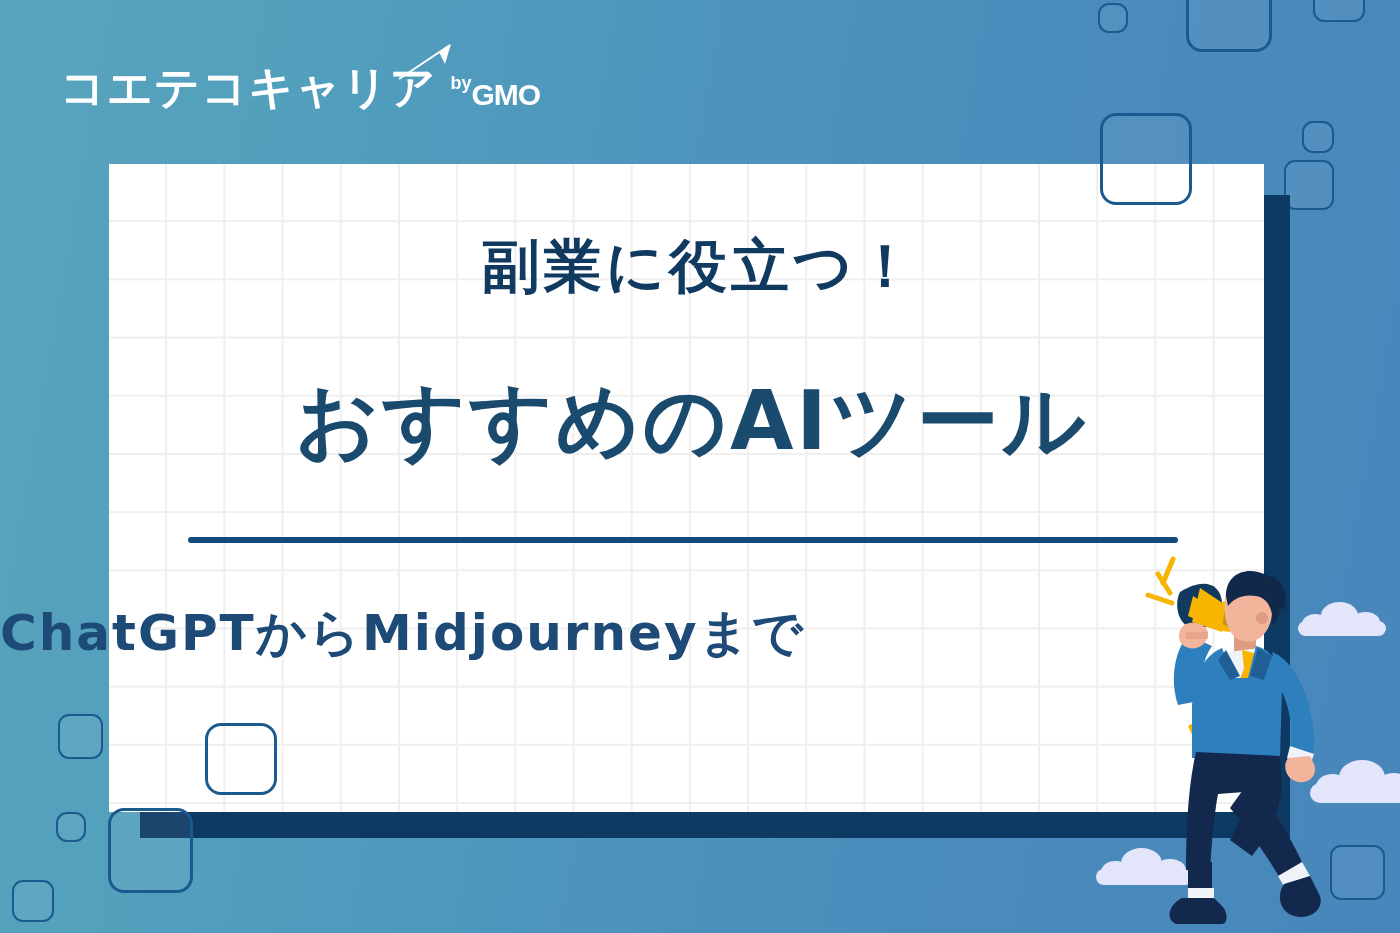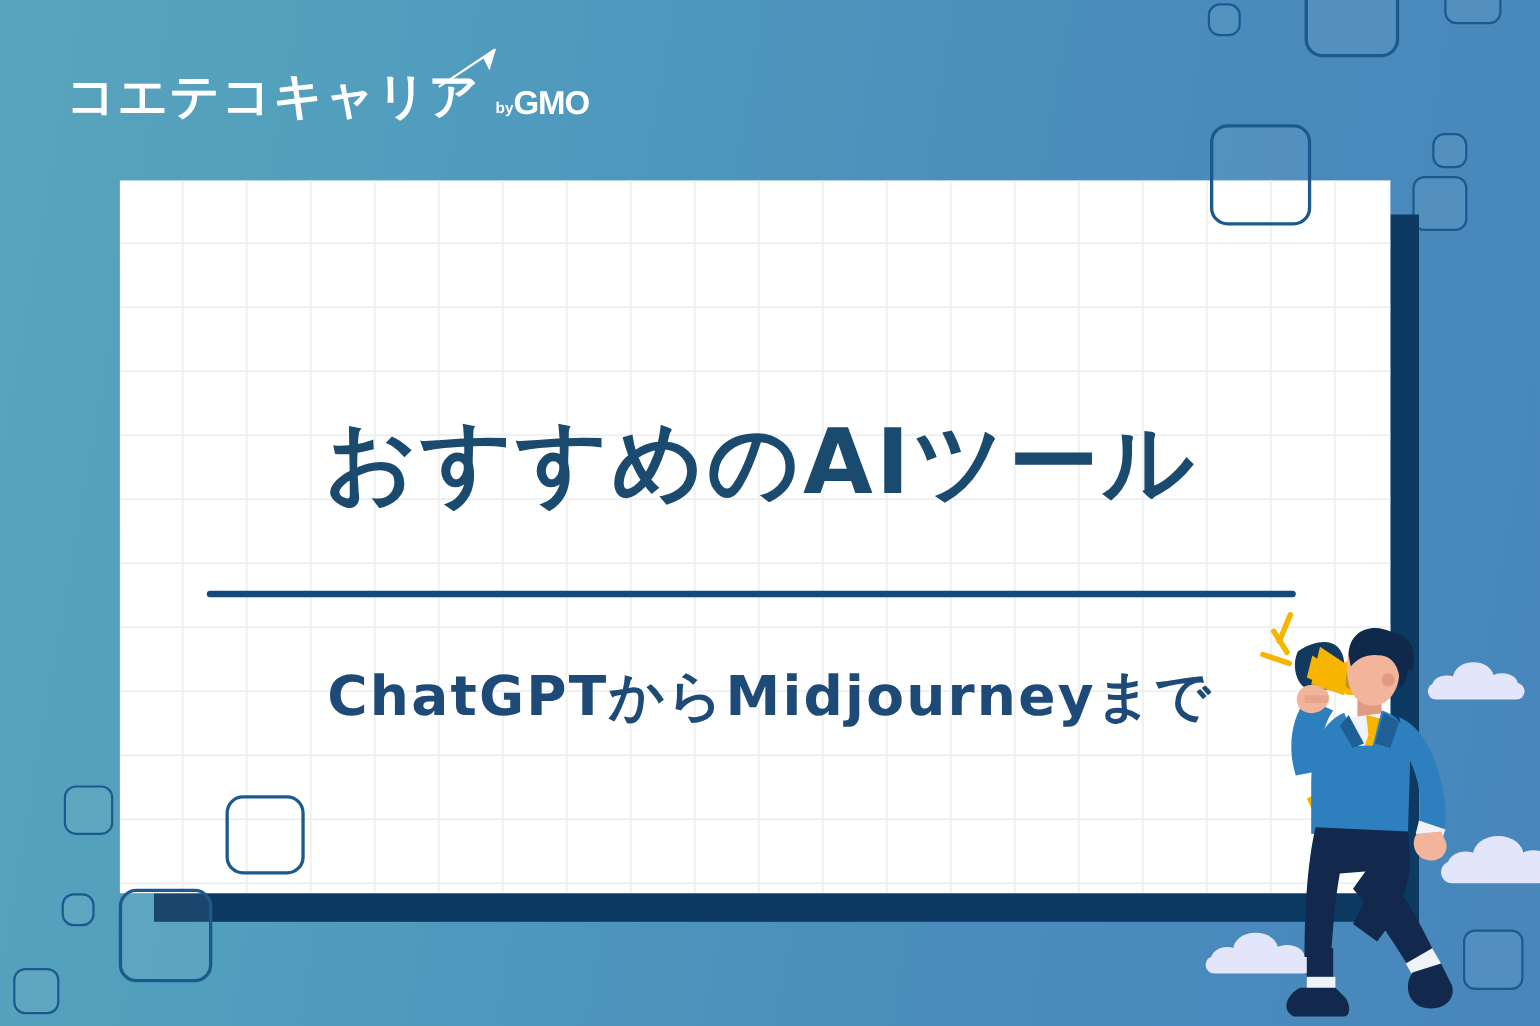--- a/index.html
+++ b/index.html
@@ -51,35 +51,35 @@
     position:absolute;left:0;right:16px;top:380px;text-align:center;
     font-size:82px;font-weight:700;color:#1a4a6e;letter-spacing:3px;
     font-family:"DejaVu Sans","Liberation Sans",sans-serif;
     white-space:nowrap;line-height:1;
   }
   #rule{
     position:absolute;left:188px;top:537px;width:990px;height:6px;
     background:#114a7c;border-radius:3px;
   }
   #subtitle{
-    position:absolute;left:0;right:0;top:600px;text-align:center;
+    position:absolute;left:0;right:0;top:600px;text-align:left;
     font-size:50px;font-weight:700;color:#1d4a77;letter-spacing:2px;
     font-family:"DejaVu Sans","Liberation Sans",sans-serif;
     white-space:nowrap;
   }
 
   
   #logo{position:absolute;left:60px;top:48px;height:62px;display:flex;align-items:flex-end;justify-content:flex-end;}
   #logoMark{
     font-size:45px;font-weight:700;color:#ffffff;letter-spacing:1px;
     font-family:"DejaVu Sans","Liberation Sans",sans-serif;line-height:1;
   }
   #logoSwoosh{position:absolute;left:395px;top:42px;width:60px;height:40px;}
   #logoBy{
-    margin-left:14px;margin-bottom:4px;font-size:14px;color:#ffffff;font-weight:700;
+    margin-left:14px;margin-bottom:16px;font-size:18px;color:#ffffff;font-weight:700;
     font-family:"Liberation Sans",sans-serif;
   }
   #logoGmo{
     font-size:30px;font-weight:800;color:#ffffff;letter-spacing:-1px;margin-bottom:0px;
     font-family:Liberation Sans, sans-serif;line-height:1;
   }
 
   
   #illus{position:absolute;left:1130px;top:540px;width:270px;height:393px;}
 </style>
@@ -127,20 +127,21 @@
       </div>
     </div>
 
   <div id="cardShadow" style="left:140px;top:812px;width:1150px;height:26px;"></div>
   <div id="cardShadowR" style="left:1264px;top:195px;width:26px;height:643px;"></div>
 
   <div id="card">
     <div id="grid"></div>
   </div>
 
+  <div id="eyebrow">副業に役立つ！</div>
   <div id="maintitle">おすすめのAIツール</div>
   <div id="rule"></div>
   <div id="subtitle">ChatGPTからMidjourneyまで</div>
 
   <div id="decoFront">
       <div class="rsq fill" style="left: 1100px; top: 113px; width: 92px; height: 92px; border-color: rgb(27, 90, 142);"></div>
       <div class="rsq fill" style="left: 205px; top: 723px; width: 72px; height: 72px; border-color: rgb(27, 90, 142);"></div>
       <div class="rsq fill" style="left: 108px; top: 808px; width: 85px; height: 85px; border-color: rgb(27, 90, 142);"></div>
     </div>
 

